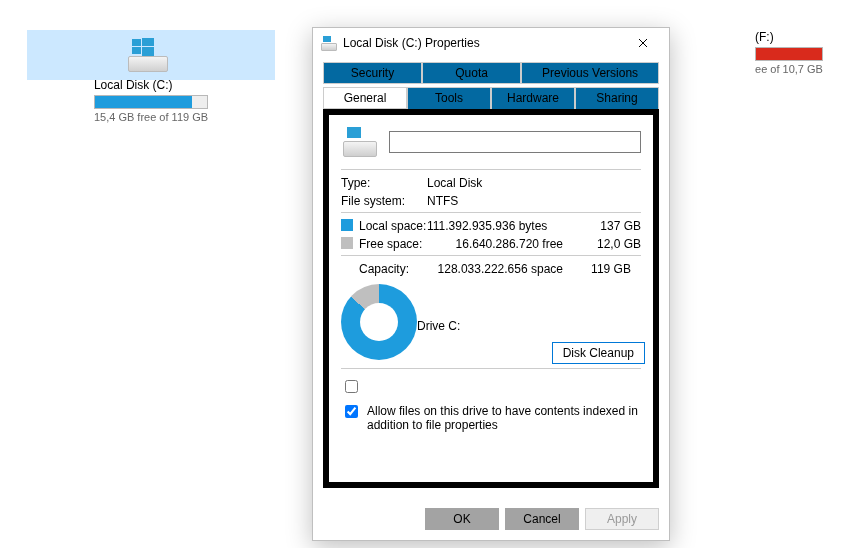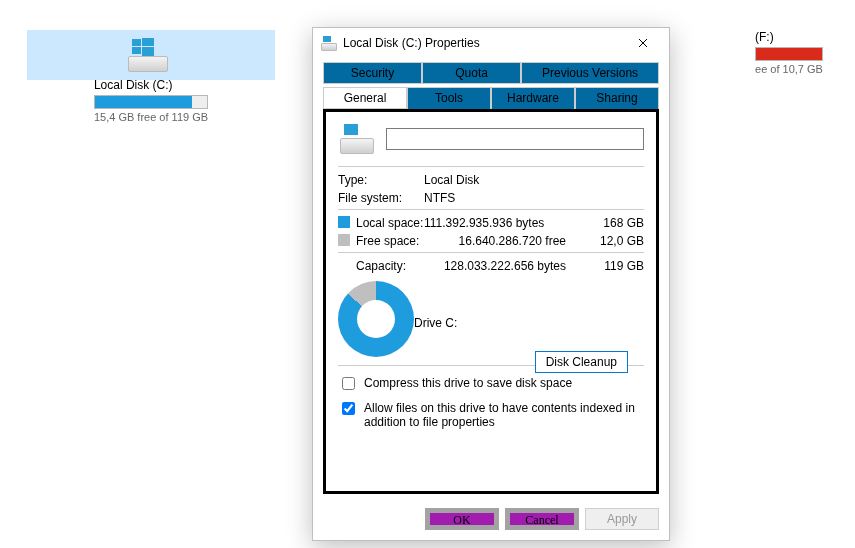--- a/index.html
+++ b/index.html
@@ -27,41 +27,41 @@
   .title-bar-icon .slab { position:absolute; left:0; bottom:0; width:16px; height:8px; background:linear-gradient(#f3f3f3,#cfcfcf); border:1px solid #bbb; border-radius:1px; }
   .title-bar-icon .top { position:absolute; left:2px; top:1px; width:8px; height:6px; background:#2a9fd6; }
   .title-text { font-size:12px; flex:1; }
   .close-btn { width:40px; height:24px; display:flex; align-items:center; justify-content:center; cursor:default; }
 
   .tabs-row { display:flex; padding:4px 10px 0 10px; font-size:12px; }
   .tab { flex:1; text-align:center; padding:3px 0; border:1px solid transparent; cursor:default; }
   .tab.back { border:1px solid #ccc; border-bottom:none; background:#0369a1; }
   .tab.active { border:1px solid #ccc; background:#fff; position:relative; z-index:2; }
   .tabs-row.top .tab.back { border-bottom:1px solid #ccc; }
-  .tab-body { border:3px solid #000000; margin:0 10px 8px 10px; flex:1; padding:10px 12px 6px 12px; display:flex; flex-direction:column; font-size:12px; position:relative; }
+  .tab-body { border:6px solid #000000; margin:0 10px 14px 10px; flex:1; padding:10px 12px 6px 12px; display:flex; flex-direction:column; font-size:12px; position:relative; }
   .tabs-row.bottom { margin-top:-1px; }
 
   .rowline { display:flex; align-items:center; margin-bottom:6px; }
   .big-icon { width:38px; height:34px; position:relative; margin-right:10px; }
   .big-icon .slab { position:absolute; left:2px; bottom:2px; width:34px; height:16px; background:linear-gradient(#f4f4f4,#cfcfcf); border:1px solid #bbb; border-radius:2px; }
   .big-icon .top { position:absolute; left:6px; top:2px; width:14px; height:11px; background:#2a9fd6; }
   .name-input { flex:1; height:22px; border:1px solid #7a7a7a; padding:0 4px; font-size:12px; }
 
   hr.sep { border:none; border-top:1px solid #ccc; margin:4px 0 6px 0; }
 
   .kv { display:grid; grid-template-columns:86px 1fr 60px; row-gap:4px; align-items:center; }
   .swatch { width:12px; height:12px; display:inline-block; margin-right:6px; vertical-align:-1px; }
 
   .donut-wrap { display:flex; flex-direction:row; align-items:center; margin:8px 0 4px 0; position:relative; }
   .donut { width:76px; height:76px; border-radius:50%; background:conic-gradient(#1e9cdd 0 312deg,#bfbfbf 312deg 360deg); display:flex; align-items:center; justify-content:center; }
   .donut .hole { width:38px; height:38px; border-radius:50%; background:#fff; }
-  .disk-cleanup { position:absolute; right:28px; bottom:118px; }
+  .disk-cleanup { position:absolute; right:8px; bottom:118px; }
 
   .btn { border:1px solid #0078d7; background:#fff; font-size:12px; height:22px; padding:0 10px; cursor:default; }
-  .btn.plain { border:5px solid #a3a3a3; background:#a21caf;font-family:Liberation Serif, serif; }
+  .btn.plain { border:2px solid #a3a3a3; background:#a3a3a3; }
   .btn.disabled { color:#9a9a9a; border-color:#cfcfcf; background:#efefef; }
 
   .check-row { display:flex; align-items:flex-start; gap:6px; margin:4px 0; font-size:12px; }
   .check-row input { margin-top:1px; }
 
   .dlg-buttons { display:flex; gap:6px; justify-content:flex-end; padding:6px 10px 10px 0; }
   .dlg-buttons .btn { width:74px; }
 </style>
 </head>
 <body>
@@ -135,45 +135,44 @@
     <div class="kv">
       <div>Type:</div>
       <div style="grid-column:2/4">Local Disk</div>
       <div>File system:</div>
       <div style="grid-column:2/4">NTFS</div>
     </div>
     <hr class="sep">
     <div class="kv">
       <div><span class="swatch" style="background:#1e9cdd"></span><span>Local space:</span></div>
       <div style="text-align:left;padding-right:18px">111.392.935.936 bytes</div>
-      <div style="text-align:right">168 GB</div>
+      <div style="text-align:right">137 GB</div>
 
       <div><span class="swatch" style="background:#bfbfbf"></span><span>Free space:</span></div>
       <div style="text-align:right;padding-right:18px">16.640.286.720 free</div>
       <div style="text-align:right">12,0 GB</div>
     </div>
     <hr class="sep">
     <div class="kv">
       <div style="padding-left:18px">Capacity:</div>
-      <div style="text-align:right;padding-right:18px">128.033.222.656 bytes</div>
-      <div style="text-align:right">119 GB</div>
+      <div style="text-align:right;padding-right:18px">128.033.222.656 space</div>
+      <div style="text-align:center">119 GB</div>
     </div>
 
     <div class="donut-wrap">
       <div class="donut">
           <div class="hole"></div>
         </div>
       <div style="margin-top:8px">Drive C:</div>
     </div>
     <button class="btn disk-cleanup">Disk Cleanup</button>
 
     <hr class="sep">
     <label class="check-row">
       <input type="checkbox" style="">
-      <span>Compress this drive to save disk space</span>
     </label>
     <label class="check-row">
       <input type="checkbox" checked="" style="">
       <span>Allow files on this drive to have contents indexed in addition to file properties</span>
     </label>
   </div>
 
   <div class="dlg-buttons">
     <button class="btn plain">OK</button>
     <button class="btn plain">Cancel</button>

